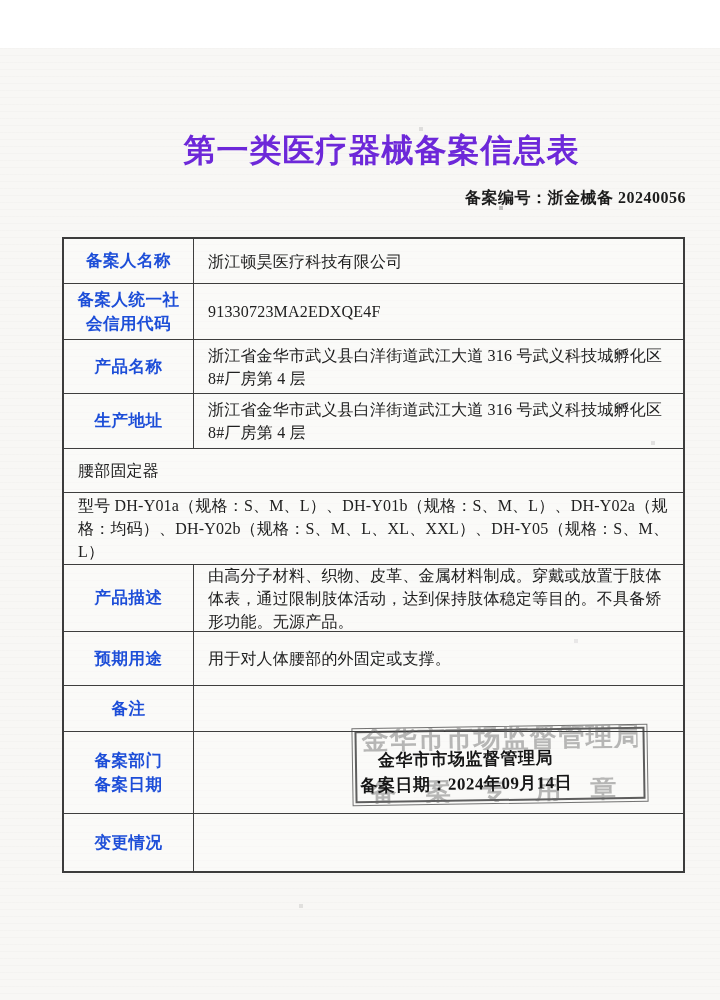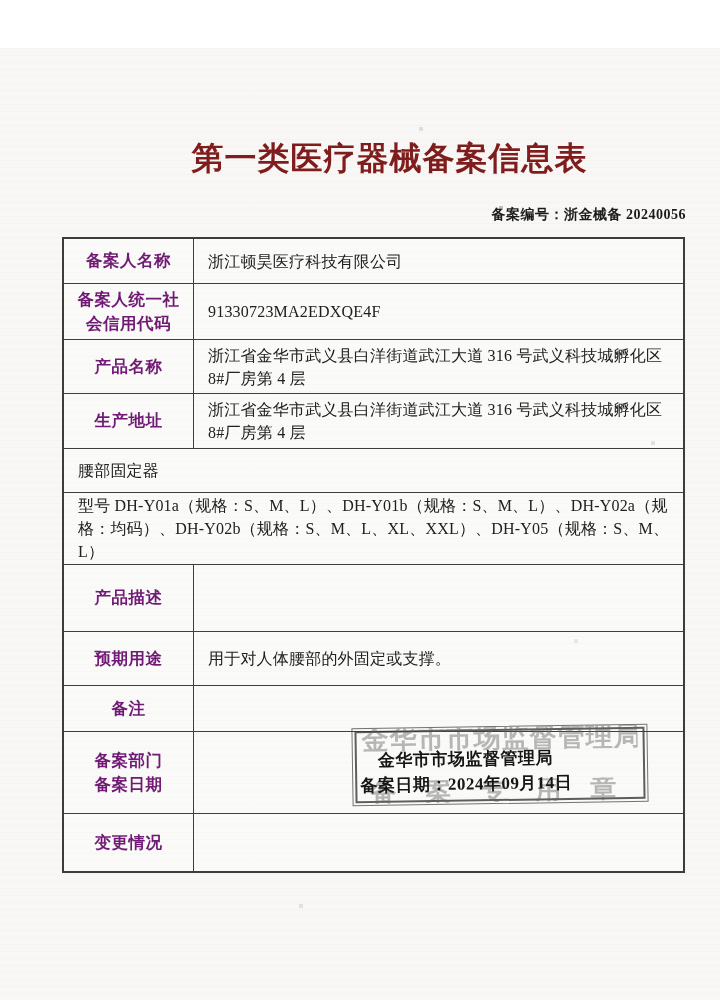--- a/index.html
+++ b/index.html
@@ -25,41 +25,41 @@
     position:absolute;left:0;top:0;width:2px;height:2px;background:transparent;
     box-shadow:500px 207px 0 1px rgba(80,80,80,.35),
                652px 442px 0 1px rgba(90,90,90,.25),
                420px 128px 0 1px rgba(120,120,120,.2),
                575px 640px 0 1px rgba(110,110,110,.2),
                300px 905px 0 1px rgba(120,120,120,.18);
   }
   .title{
     position:absolute;left:62px;top:121px;width:623px;
     text-align:center;font-size:32px;font-weight:700;letter-spacing:1px;
-    color:#7f1d1d;margin:16px;
+    color:#6d28d9;margin:8px;
     font-family:"Liberation Sans","DejaVu Sans",sans-serif;
   }
   .filing-no{
-    position:absolute;right:34px;top:206px;
-    font-size:14px;font-weight:600;color:#1c1c1c;letter-spacing:.5px;
+    position:absolute;right:34px;top:188px;
+    font-size:16px;font-weight:600;color:#1c1c1c;letter-spacing:.5px;
   }
   
   .doc-table{
     position:absolute;left:62px;top:237px;width:623px;
     border:2px solid #3c3c3c;box-sizing:border-box;
     background:rgba(255,255,255,.35);
   }
   .trow{display:flex;border-bottom:1px solid #3e3e3e;}
   .trow:last-child{border-bottom:none;}
   .cell{box-sizing:border-box;}
   .lbl{
     width:130px;flex:0 0 130px;border-right:1px solid #3e3e3e;
     display:flex;align-items:center;justify-content:center;
     text-align:center;font-size:16.5px;font-weight:700;
-    white-space:pre-line;line-height:24px;color:#701a75;
+    white-space:pre-line;line-height:24px;color:#1d4ed8;
     letter-spacing:.5px;
   }
   .val{
     flex:1;display:flex;align-items:center;
     padding:4px 12px 4px 14px;font-size:16px;line-height:23px;
     color:#202020;position:relative;letter-spacing:.2px;
   }
   .r1{height:44px}.r2{height:55px}.r3{height:53px}.r4{height:54px}
   .r5{height:43px}.r6{height:71px}.r7{height:66px}.r8{height:53px}
   .r9{height:45px}.r10{height:81px}.r11{height:57px}
@@ -124,20 +124,21 @@
   <div class="trow r5">
     <div class="cell val">腰部固定器</div>
   </div>
 
   <div class="trow r6">
     <div class="cell val">型号 DH-Y01a（规格：S、M、L）、DH-Y01b（规格：S、M、L）、DH-Y02a（规格：均码）、DH-Y02b（规格：S、M、L、XL、XXL）、DH-Y05（规格：S、M、L）</div>
   </div>
 
   <div class="trow r7">
     <div class="cell lbl">产品描述</div>
+    <div class="cell val">由高分子材料、织物、皮革、金属材料制成。穿戴或放置于肢体体表，通过限制肢体活动，达到保持肢体稳定等目的。不具备矫形功能。无源产品。</div>
   </div>
 
   <div class="trow r8">
     <div class="cell lbl">预期用途</div>
     <div class="cell val">用于对人体腰部的外固定或支撑。</div>
   </div>
 
   <div class="trow r9">
     <div class="cell lbl">备注</div>
     <div class="cell val"></div>

